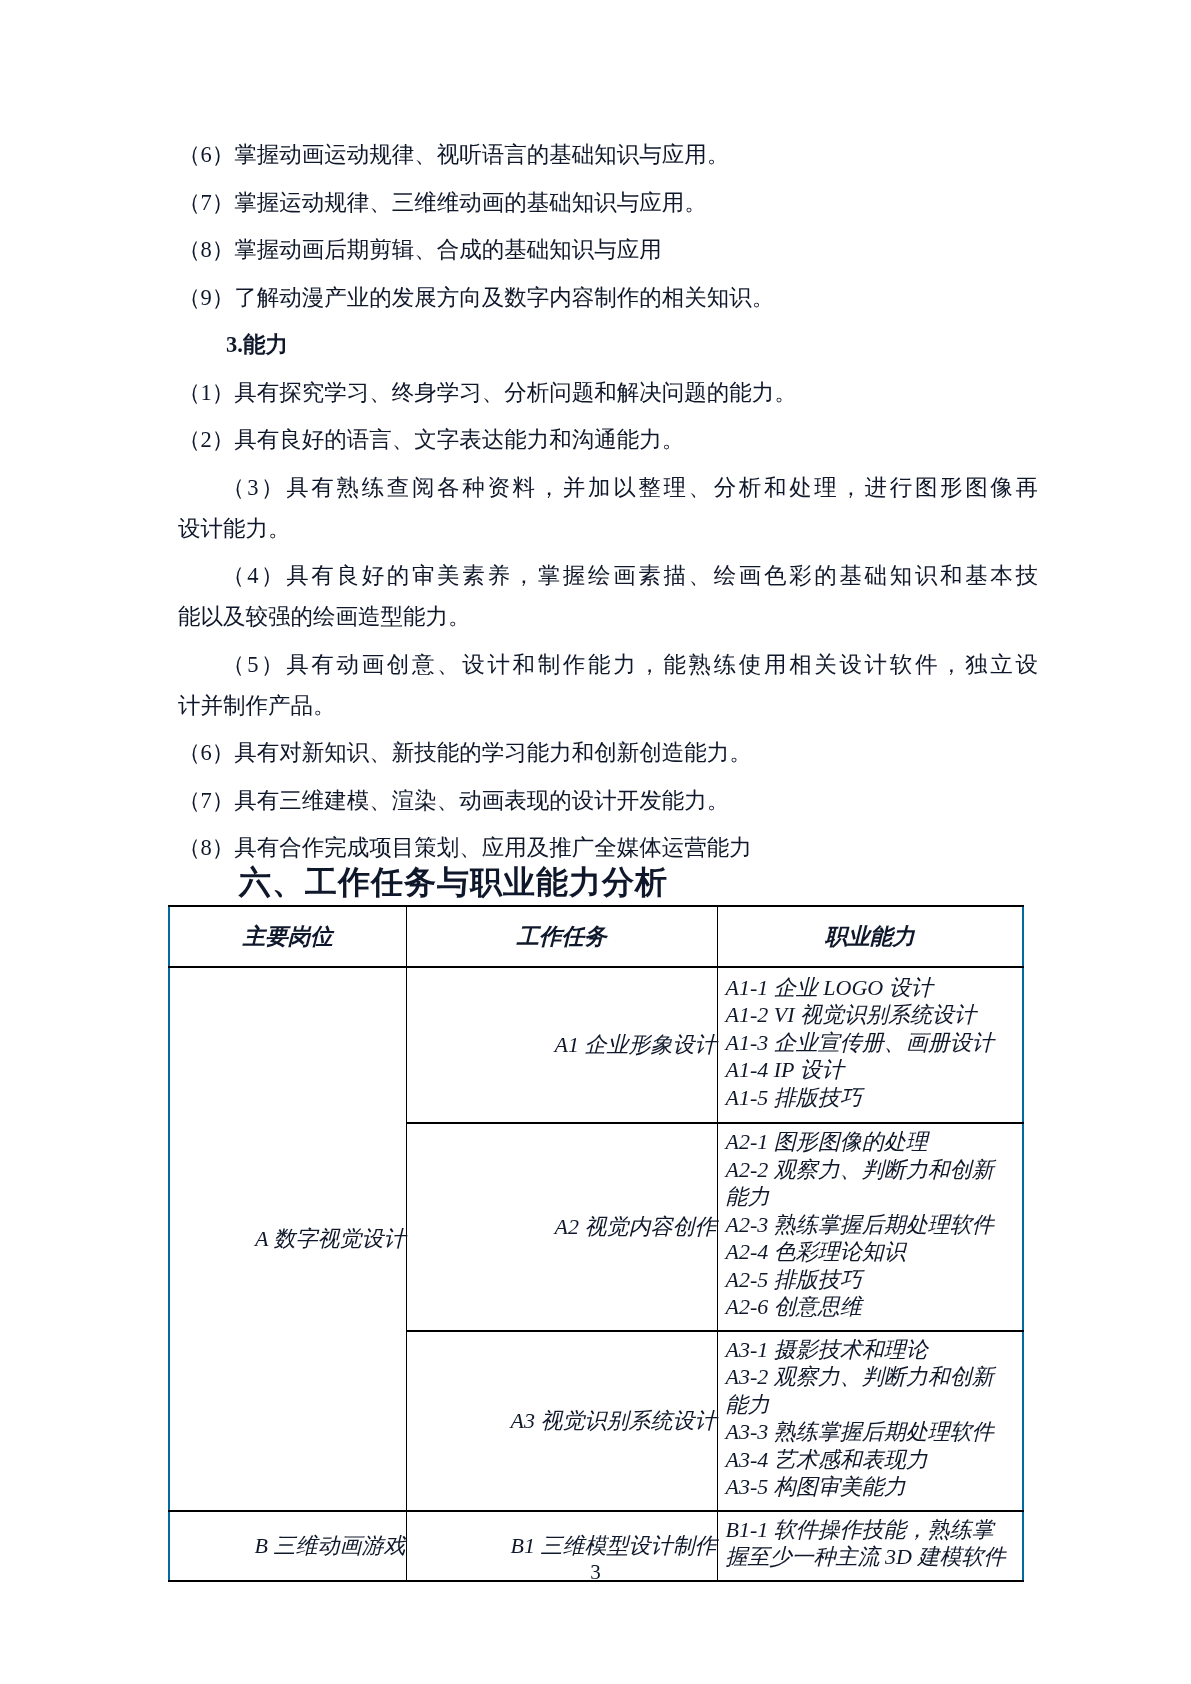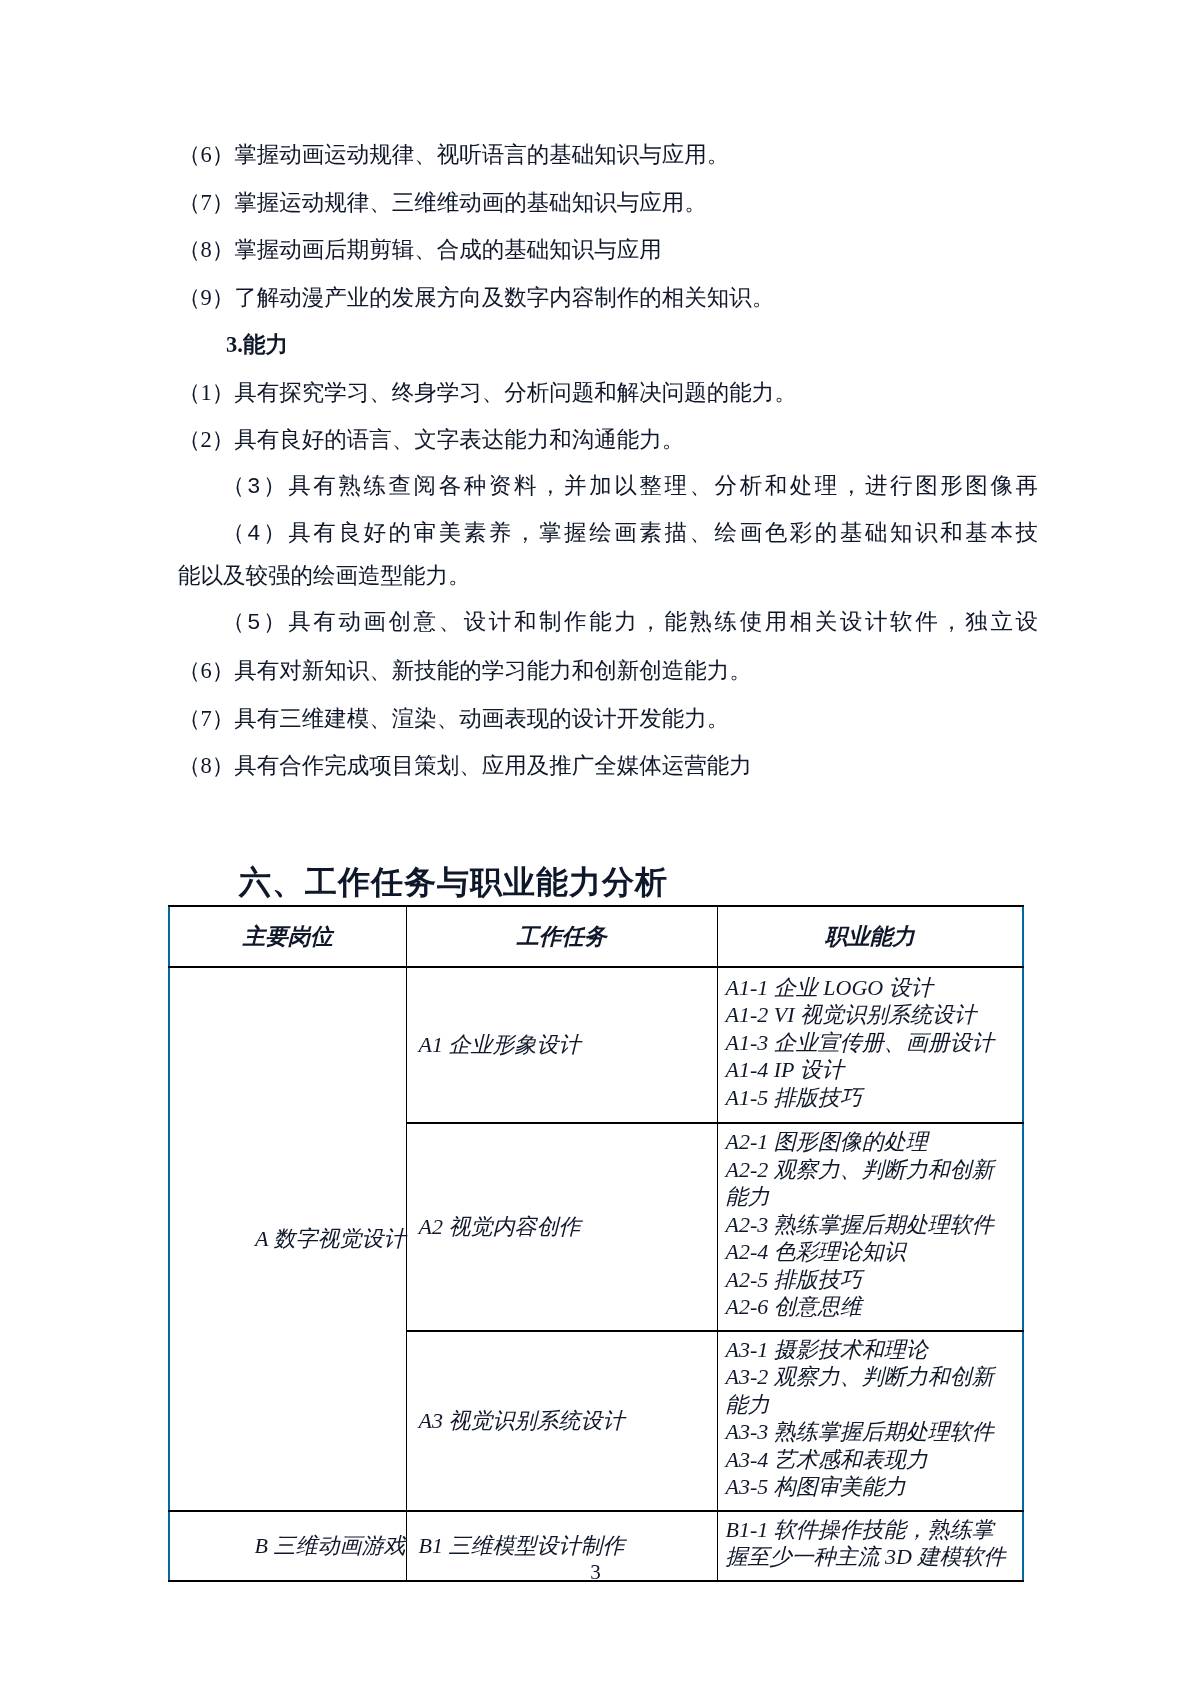--- a/index.html
+++ b/index.html
@@ -15,21 +15,21 @@
   .body-text{
     position:absolute;
     left:178px;top:134px;
     width:860px;
     font-size:22.5px;
     line-height:41px;
   }
   .para{margin:0 0 6.5px 0;}
   .para .bl{white-space:pre-wrap;}
   .para .first{text-indent:44px;}
-  .para .fill{text-align:justify;text-align-last:justify;font-family:Liberation Mono, monospace;}
+  .para .fill{text-align:justify;text-align-last:justify;}
   .para.bold-sub .bl{font-weight:bold;text-indent:40px;margin-left:48px;}
   
   .section-heading{
     position:absolute;
     left:239px;top:862px;
     font-family:"Liberation Sans","DejaVu Sans",sans-serif;
     font-size:32px;
     font-weight:bold;
     line-height:40px;
     letter-spacing:1px;
@@ -57,21 +57,21 @@
     font-weight:bold;
     text-align:center;
     font-size:22.5px;
   }
   .r-head{height:61px;}
   .r-a1{height:156px;}
   .r-a2{height:193px;}
   .r-a3{height:163px;}
   .r-b{height:50px;}
   td.pos{text-align:right;}
-  td.task{text-align:left;padding-left:12px;}
+  td.task{text-align:right;padding-left:12px;}
   td.abil{
     text-align:left;
     padding:4px 12px 9px 8px;
     line-height:27.5px;
   }
   td.abil .ab{white-space:pre-wrap;}
   
   .page-number{
     position:absolute;
     left:0;top:1558px;
@@ -103,27 +103,29 @@
       <span class="bl">3.能力</span>
     </p>
     <p class="para">
       <span class="bl first">（1）具有探究学习、终身学习、分析问题和解决问题的能力。</span>
     </p>
     <p class="para">
       <span class="bl first">（2）具有良好的语言、文字表达能力和沟通能力。</span>
     </p>
     <p class="para">
       <span class="bl first fill" style="display:block">（3）具有熟练查阅各种资料，并加以整理、分析和处理，进行图形图像再</span>
+      <span class="bl" style="display:block">设计能力。</span>
     </p>
     <p class="para">
       <span class="bl first fill" style="display:block">（4）具有良好的审美素养，掌握绘画素描、绘画色彩的基础知识和基本技</span>
       <span class="bl" style="display:block">能以及较强的绘画造型能力。</span>
     </p>
     <p class="para">
       <span class="bl first fill" style="display:block">（5）具有动画创意、设计和制作能力，能熟练使用相关设计软件，独立设</span>
+      <span class="bl" style="display:block">计并制作产品。</span>
     </p>
     <p class="para">
       <span class="bl first">（6）具有对新知识、新技能的学习能力和创新创造能力。</span>
     </p>
     <p class="para">
       <span class="bl first">（7）具有三维建模、渲染、动画表现的设计开发能力。</span>
     </p>
     <p class="para">
       <span class="bl first">（8）具有合作完成项目策划、应用及推广全媒体运营能力</span>
     </p>

